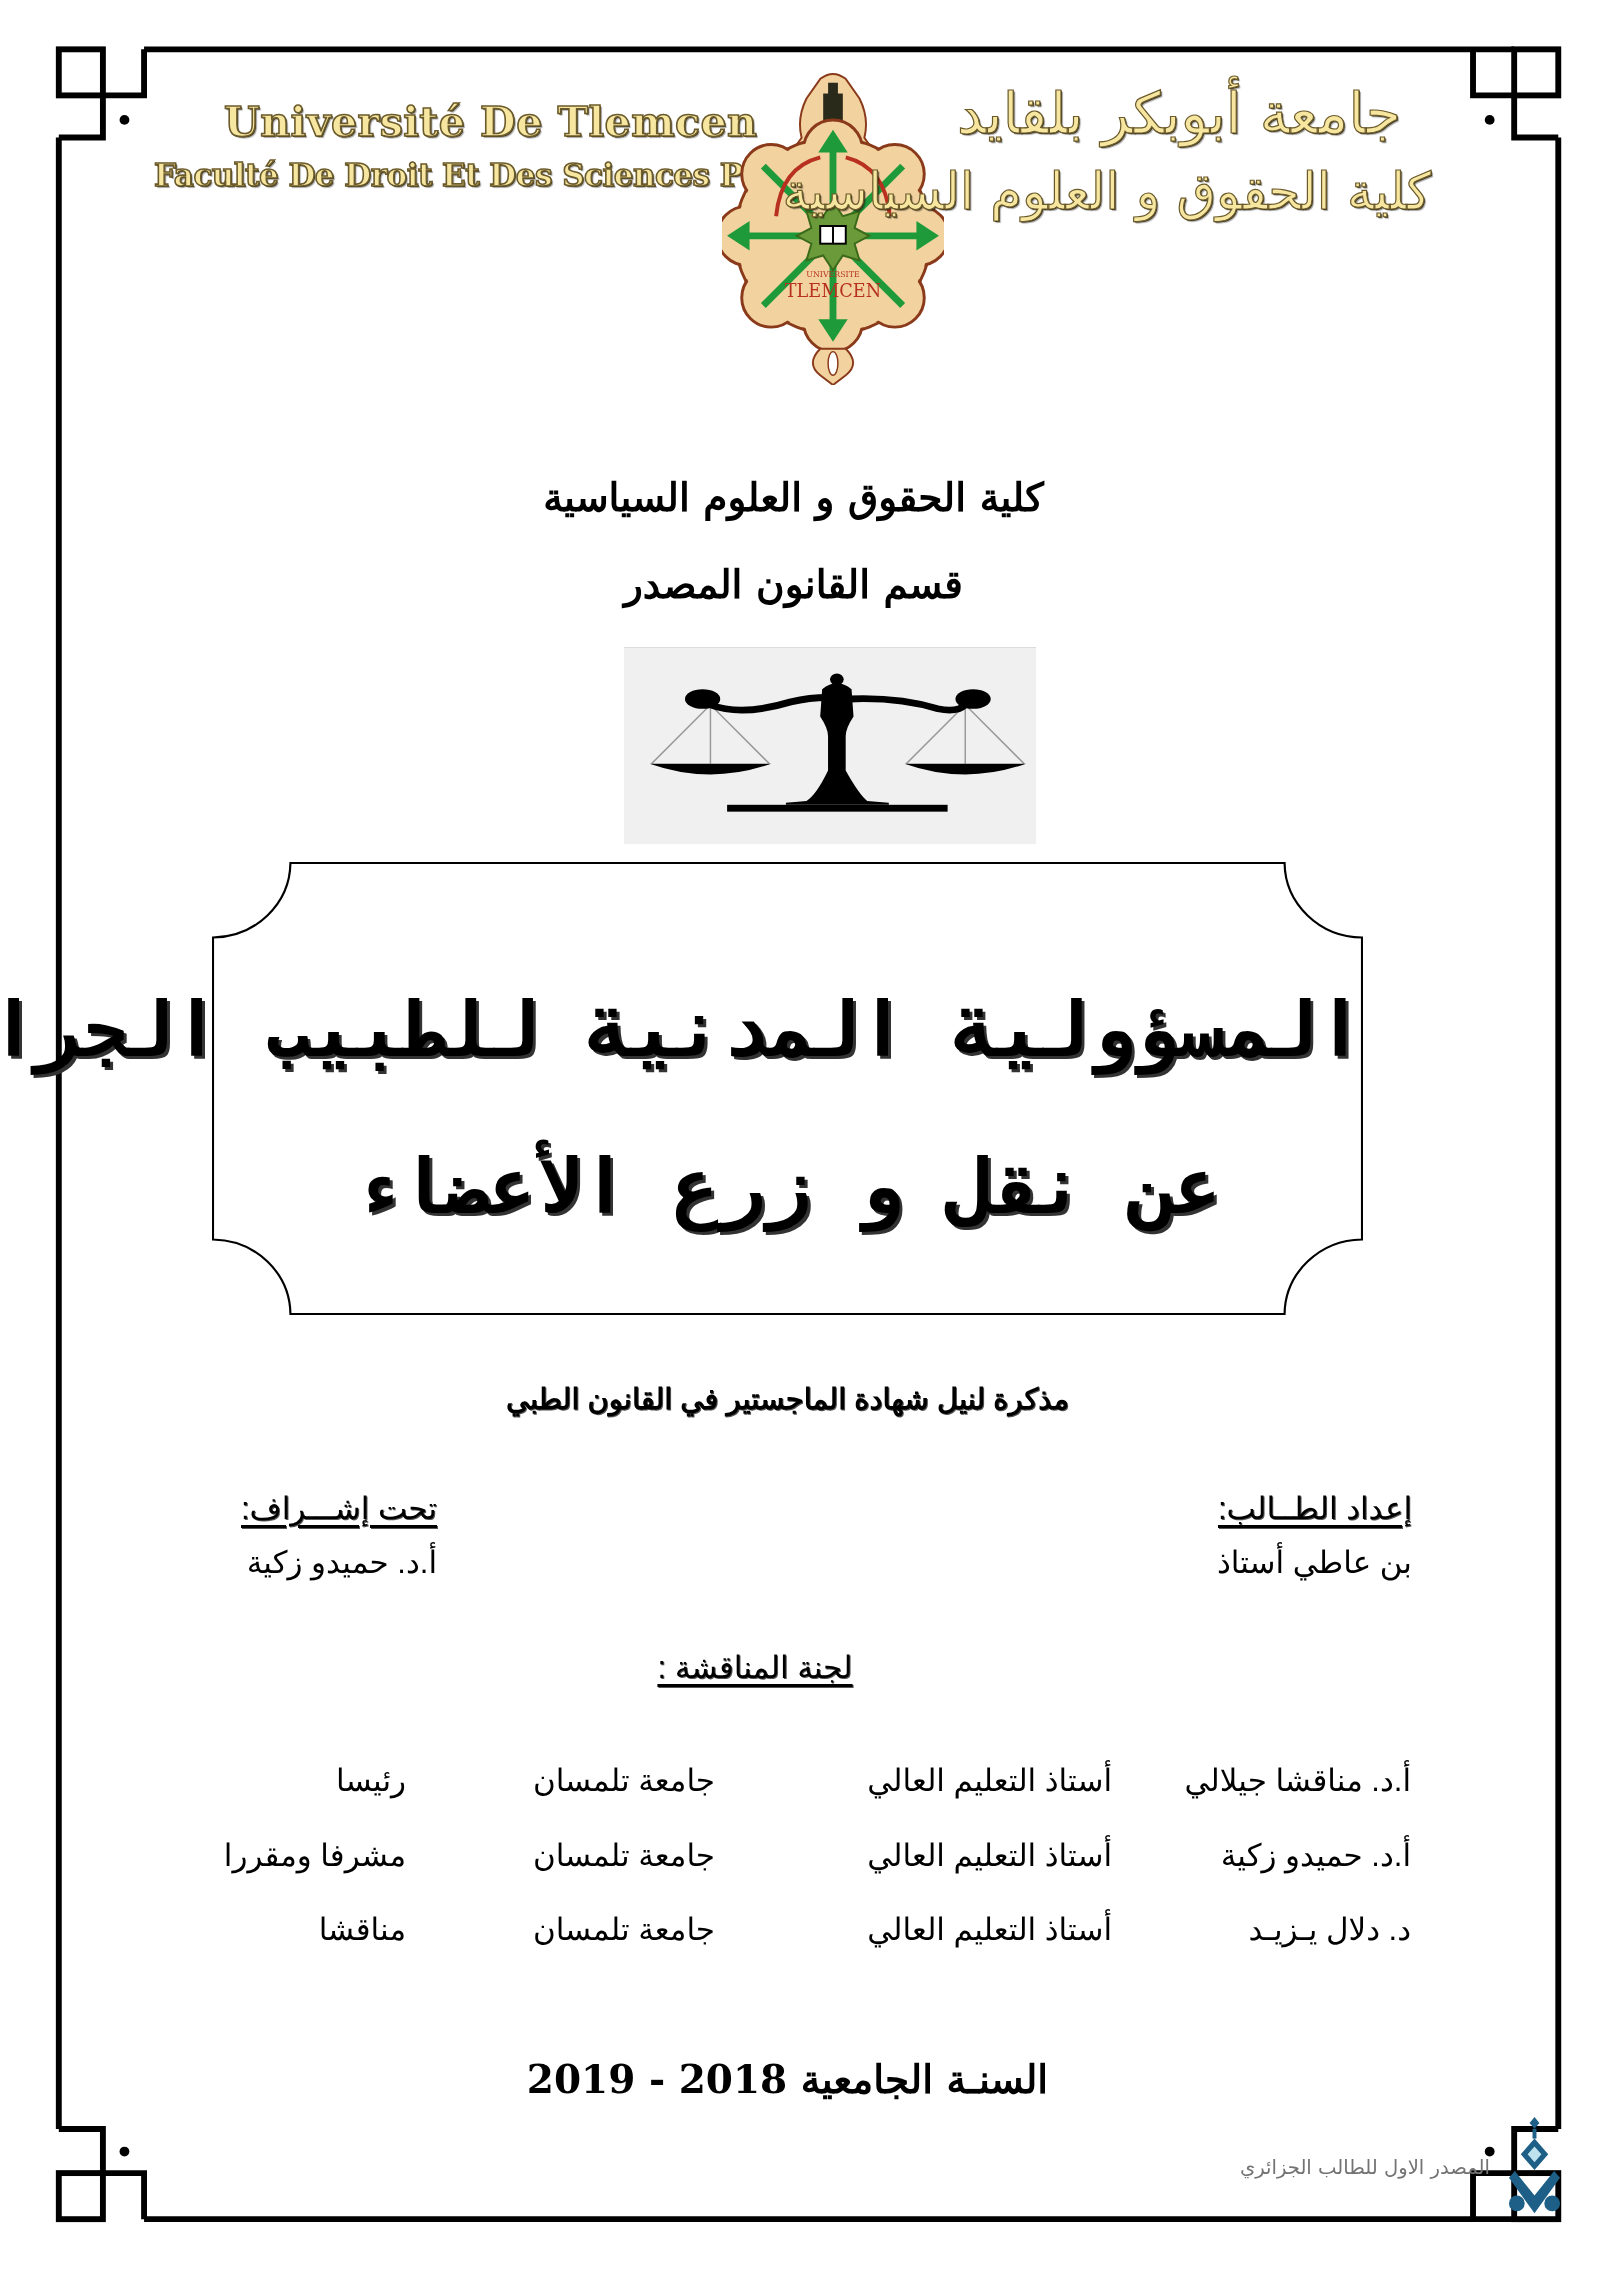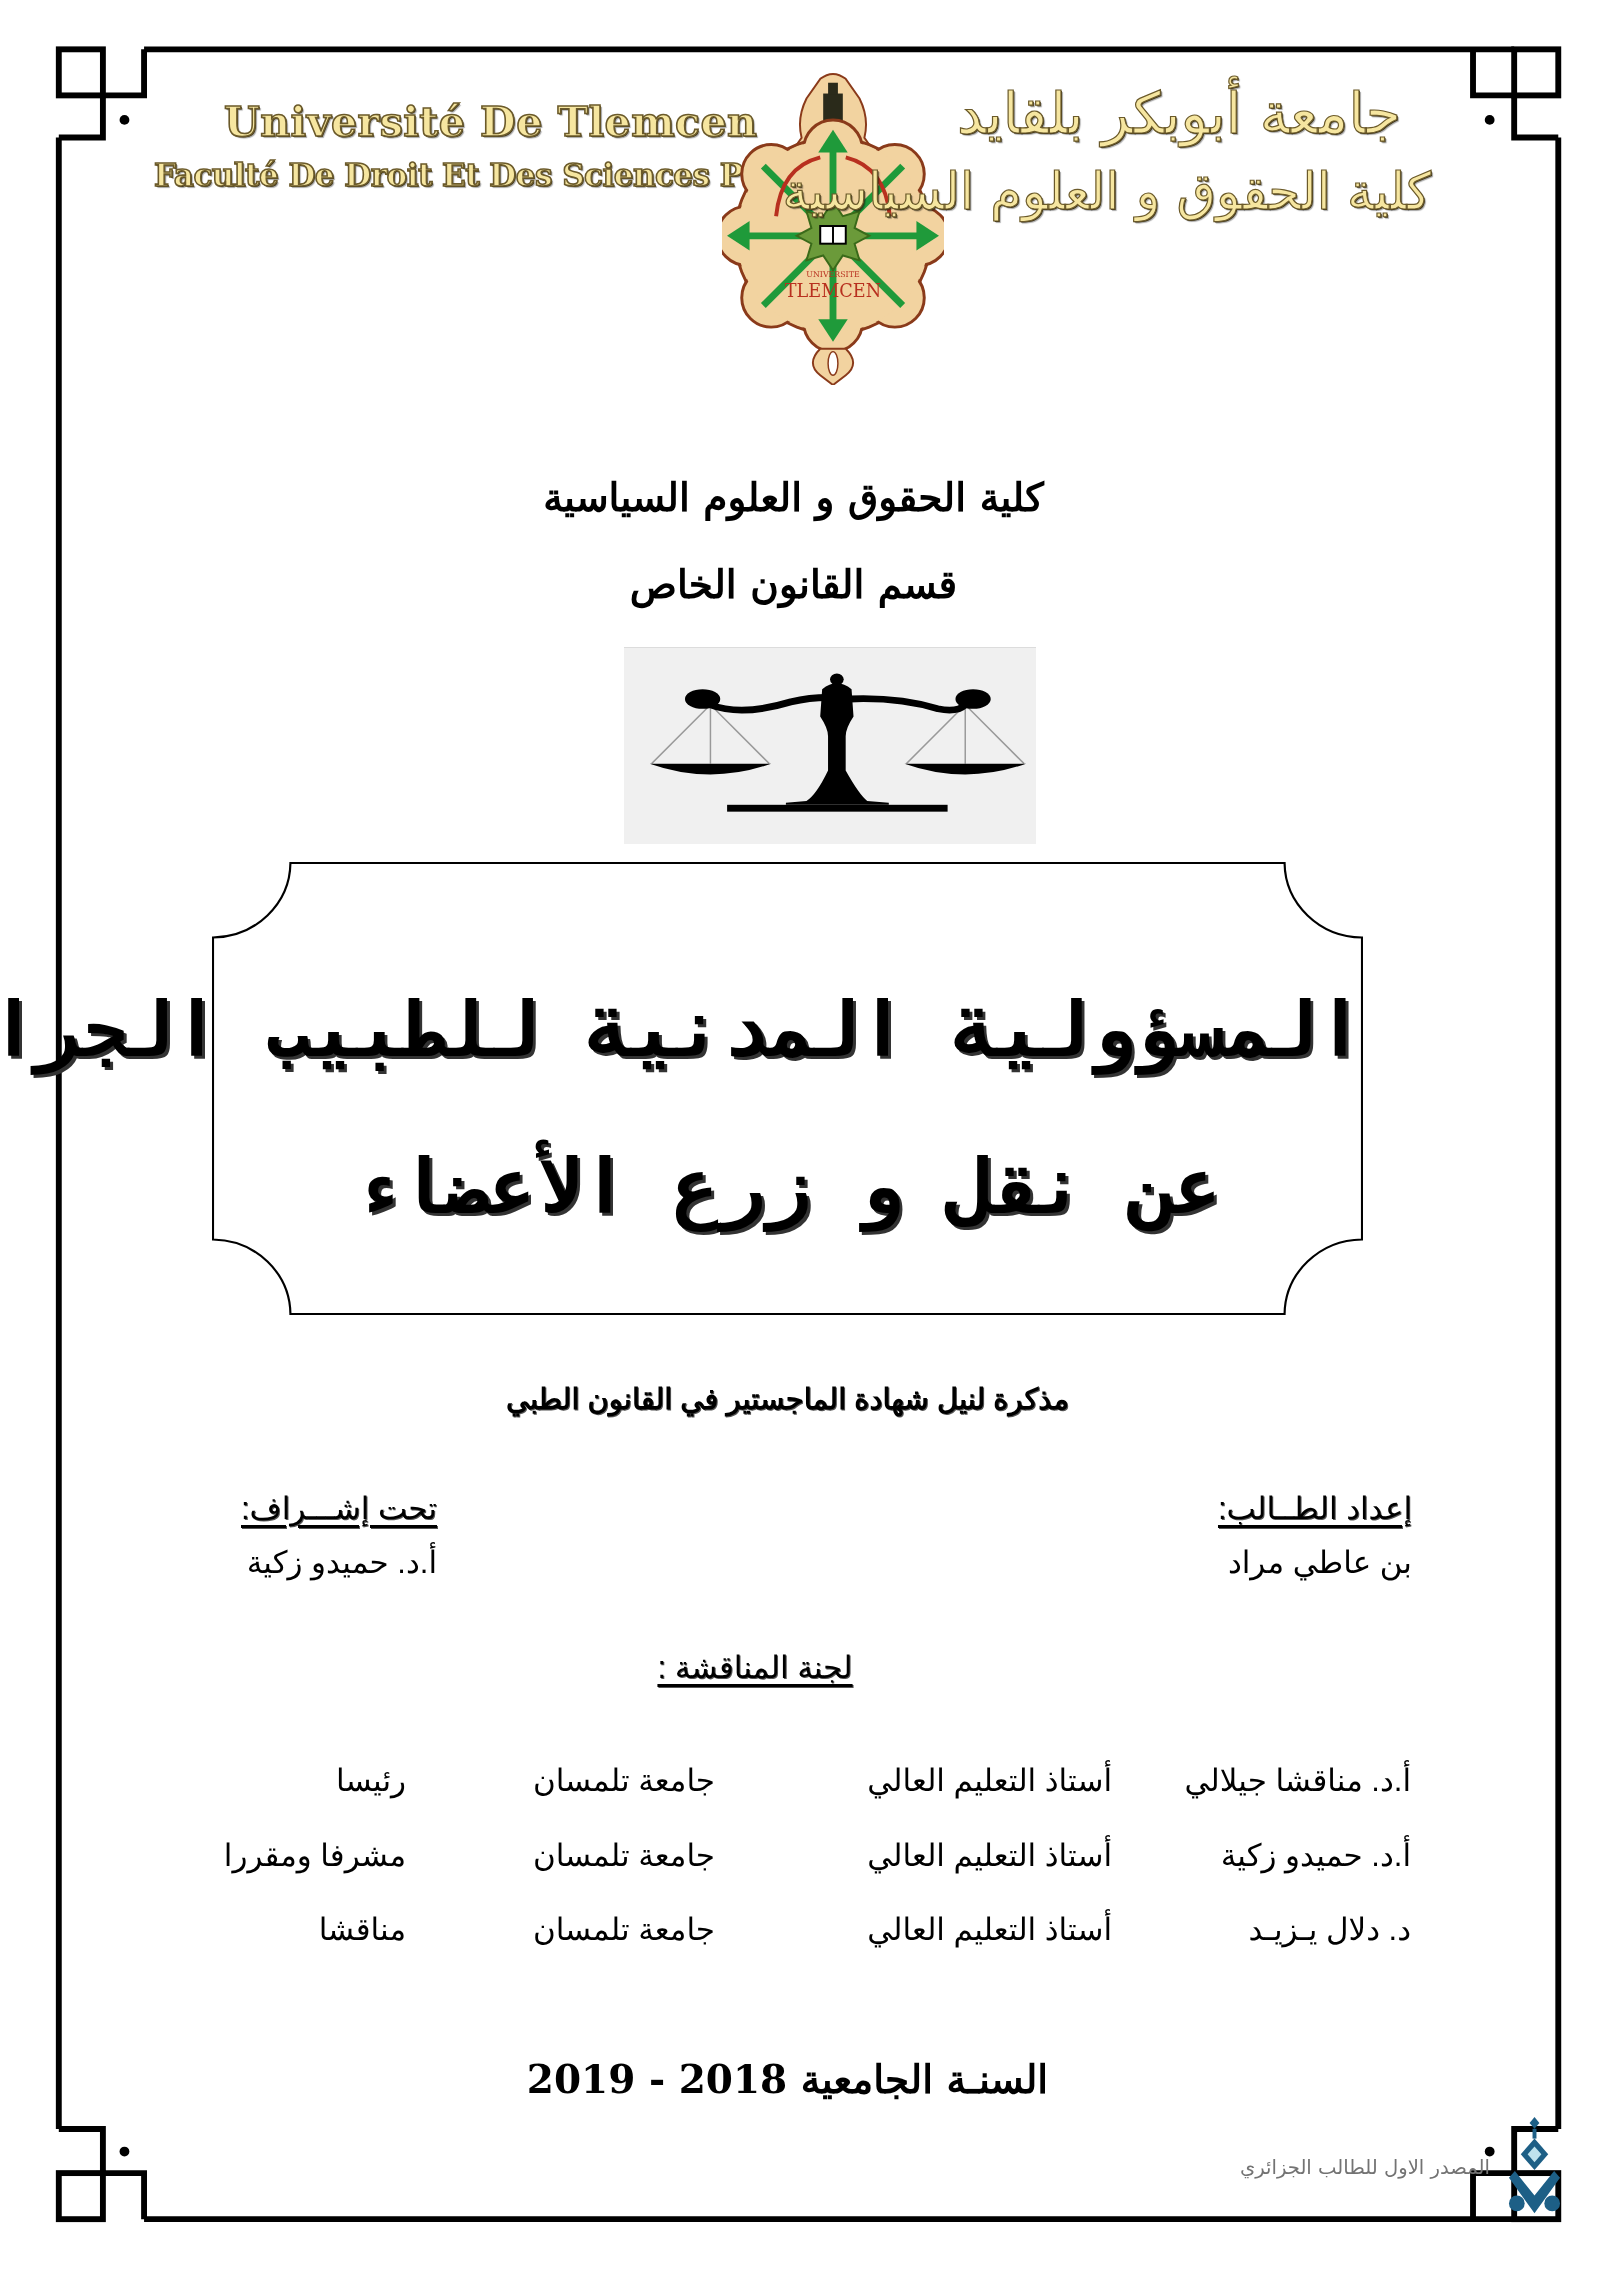--- a/index.html
+++ b/index.html
@@ -132,21 +132,21 @@
   <text x="113" y="212" font-family="DejaVu Serif, serif" font-size="8" fill="#b8301f" text-anchor="middle">UNIVERSITE</text>
 
   <path d="M100 285 Q85 300 100 312 L113 322 L126 312 Q141 300 126 285 Z" fill="#f2d3a0" stroke="#8a3a1a" stroke-width="2"></path>
   <ellipse cx="113" cy="300" rx="5" ry="12" fill="#fff" stroke="#8a3a1a" stroke-width="1.5"></ellipse>
 </svg>
 
 <div class="abs gold ar-gold ar1">جامعة أبوبكر بلقايد</div>
 <div class="abs gold ar-gold ar2">كلية الحقوق و العلوم السياسية</div>
 
 <div class="abs heading h1">كلية الحقوق و العلوم السياسية</div>
-<div class="abs heading h2">قسم القانون الخاص</div>
+<div class="abs heading h2">قسم القانون المصدر</div>
 
 <div class="abs scales">
   <svg width="412" height="196" viewBox="0 0 420 200" xmlns="http://www.w3.org/2000/svg">
 
     <g stroke="#999" stroke-width="1.5">
       <line x1="88" y1="58" x2="28" y2="118"></line>
       <line x1="88" y1="58" x2="88" y2="118"></line>
       <line x1="88" y1="58" x2="148" y2="118"></line>
       <line x1="348" y1="58" x2="288" y2="118"></line>
       <line x1="348" y1="58" x2="348" y2="118"></line>
@@ -168,21 +168,21 @@
 
 <svg class="abs title-box" width="1151" height="453" viewBox="0 0 1174 462" xmlns="http://www.w3.org/2000/svg">
   <path d="M80 1 L1094 1 A80 77 0 0 0 1173 77 L1173 385 A80 77 0 0 0 1094 461 L80 461 A80 77 0 0 0 1 385 L1 77 A80 77 0 0 0 80 1 Z" fill="#fff" stroke="#000" stroke-width="2.2"></path>
 </svg>
 <div class="abs title-line t1">المسؤولية المدنية للطبيب الجراح</div>
 <div class="abs title-line t2">عن نقل و زرع الأعضاء</div>
 
 <div class="abs subtitle">مذكرة لنيل شهادة الماجستير في القانون الطبي</div>
 
 <div class="abs lbl student-label">إعداد الطــالب:</div>
-<div class="abs nm student-name">بن عاطي مراد</div>
+<div class="abs nm student-name">بن عاطي أستاذ</div>
 <div class="abs lbl sup-label">تحت إشـــراف:</div>
 <div class="abs nm sup-name">أ.د. حميدو زكية</div>
 
 <div class="abs lbl committee-title">لجنة المناقشة :</div>
 
 <div class="crow" style="top:1754px;">
   <span class="c-name">أ.د. مناقشا جيلالي</span>
   <span class="c-title">أستاذ التعليم العالي</span>
   <span class="c-univ">جامعة تلمسان</span>
   <span class="c-role">رئيسا</span>

